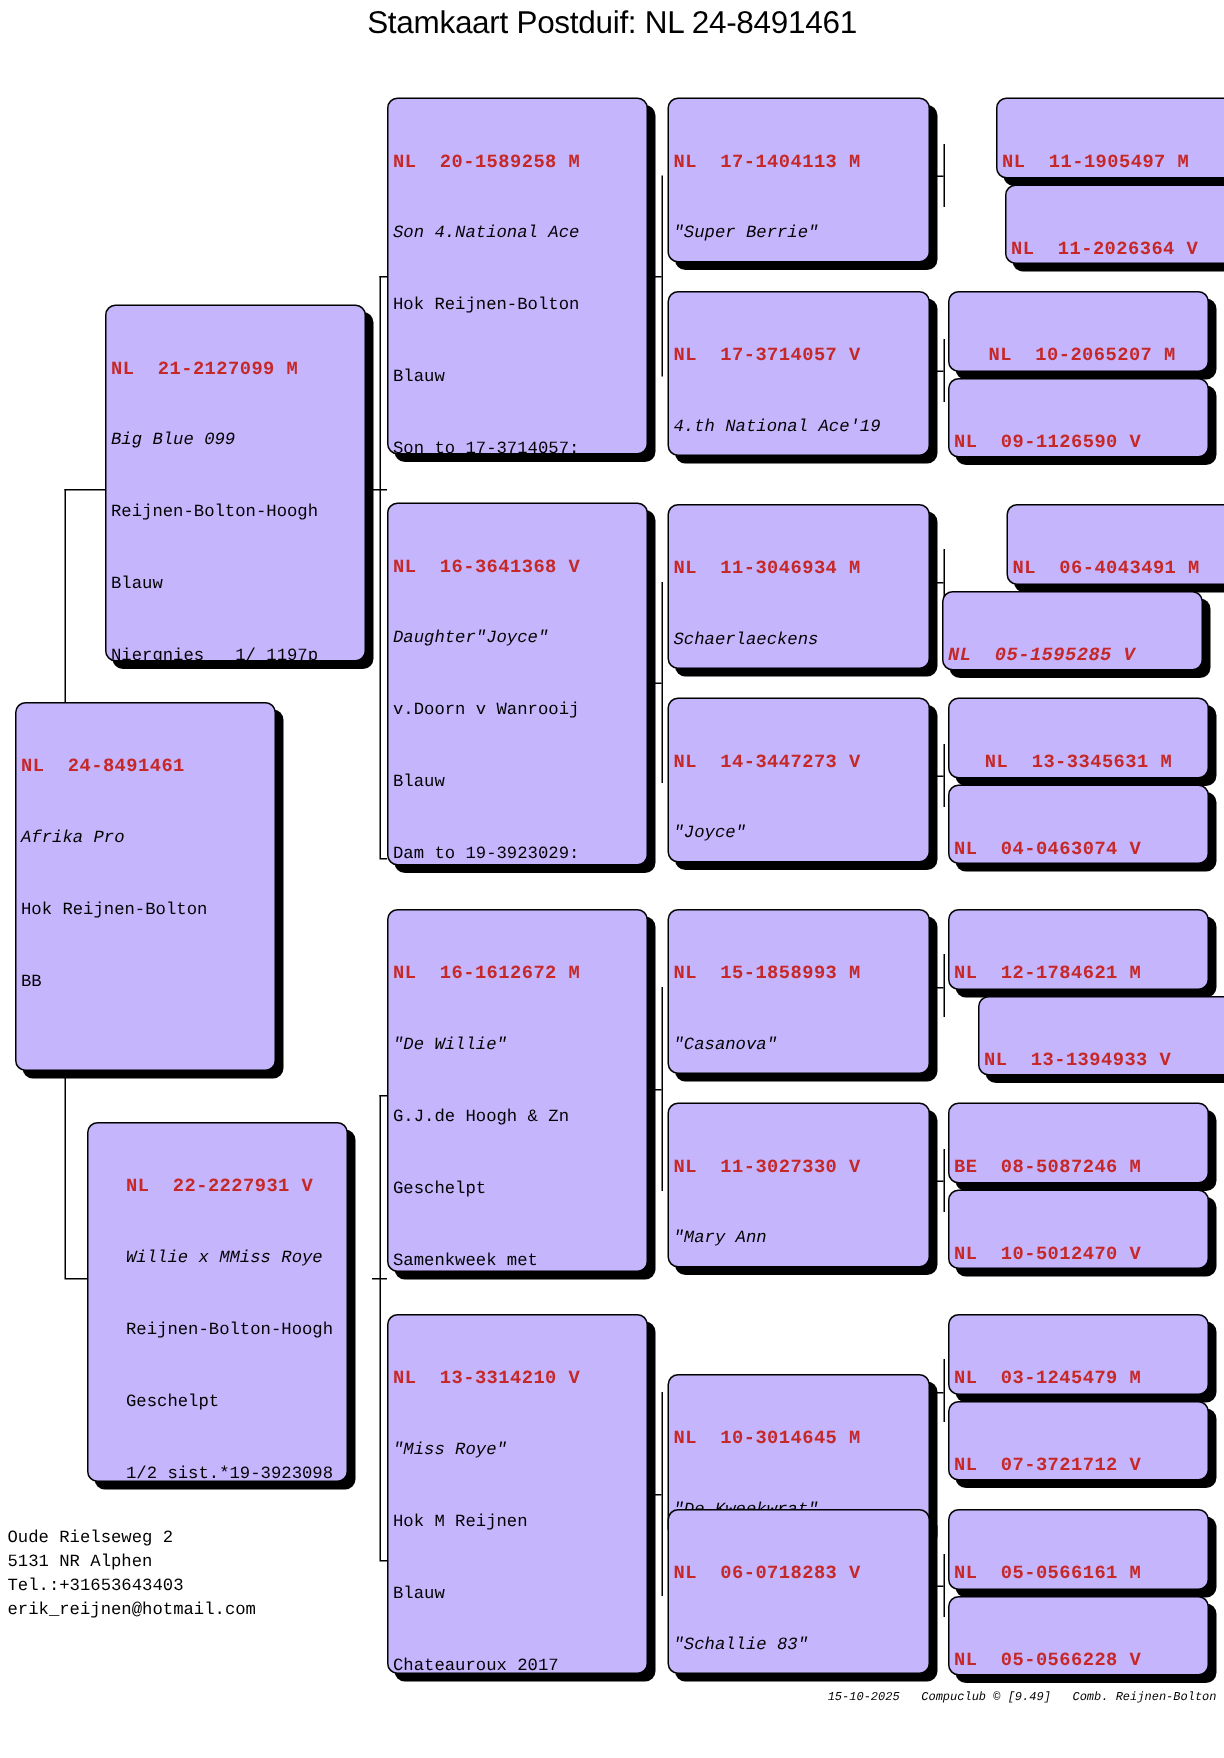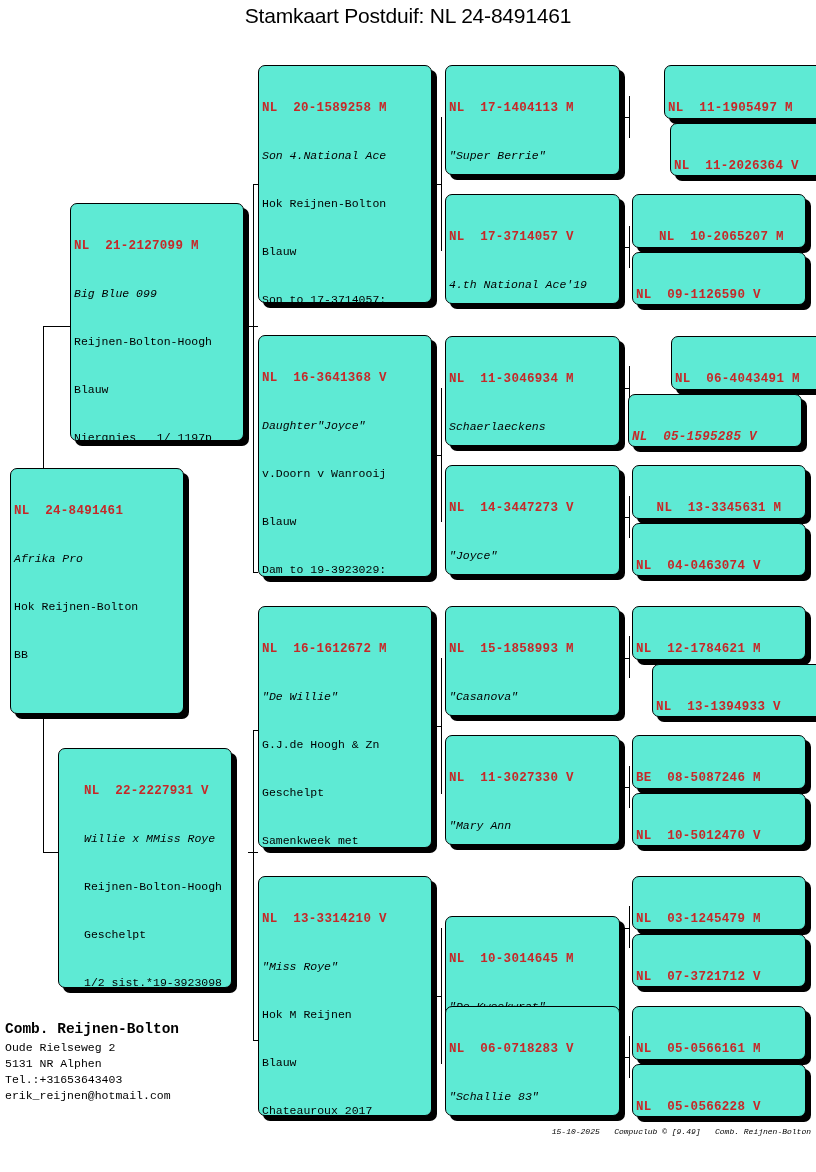--- a/index.html
+++ b/index.html
@@ -1,20 +1,20 @@
 <!DOCTYPE html>
 <html><head>
 <meta charset="utf-8">
 <style>
   html, body { margin:0; padding:0; background:#ffffff; }
   body { width:816px; height:1172px; position:relative; overflow:hidden;
          font-family:"Liberation Mono", "DejaVu Sans Mono", monospace; color:#000; }
   .title { position:absolute; left:0; width:816px; top:4px; text-align:center;
            font-family:"Liberation Sans", sans-serif; font-size:21px; letter-spacing:-0.2px; }
-  .card { position:absolute; background:#5eead4; border:1px solid #000; border-radius:7px;
+  .card { position:absolute; background:#c4b5fd; border:1px solid #000; border-radius:7px;
           box-shadow:5px 5px 0 0 #000; box-sizing:border-box; padding:2px 3px 0 3px;
           font-size:11.5px; line-height:16px; white-space:pre; overflow:hidden; }
   .card .ring { color:#c62828; font-weight:bold; font-size:12.5px; letter-spacing:0.3px; }
   .card .name { font-style:italic; }
   .card .line { display:block; height:16px; }
   .line-h, .line-v { position:absolute; background:#000; }
   .line-h { height:1px; }
   .line-v { width:1px; }
   .owner { position:absolute; left:5px; top:1018px; font-size:11.5px; line-height:16px; }
   .owner .oname { font-weight:bold; font-size:14.5px; line-height:22px; display:block; }
@@ -312,20 +312,19 @@
   
   
 </div>
 <div class="card" style="left:632px; top:1064px; width:174px; height:53px;">
   <span class="line ring">NL  05-0566228 V</span>
   
   
 </div>
 
 <div class="owner">
-  <span class="oname">Comb. Reijnen-Bolton</span>
   <span>Oude Rielseweg 2</span>
   <span>5131 NR  Alphen</span>
   <span>Tel.:+31653643403</span>
   <span>erik_reijnen@hotmail.com</span>
 </div>
 
 <div class="footer">15-10-2025   Compuclub © [9.49]   Comb. Reijnen-Bolton</div>
 
 </body></html>

